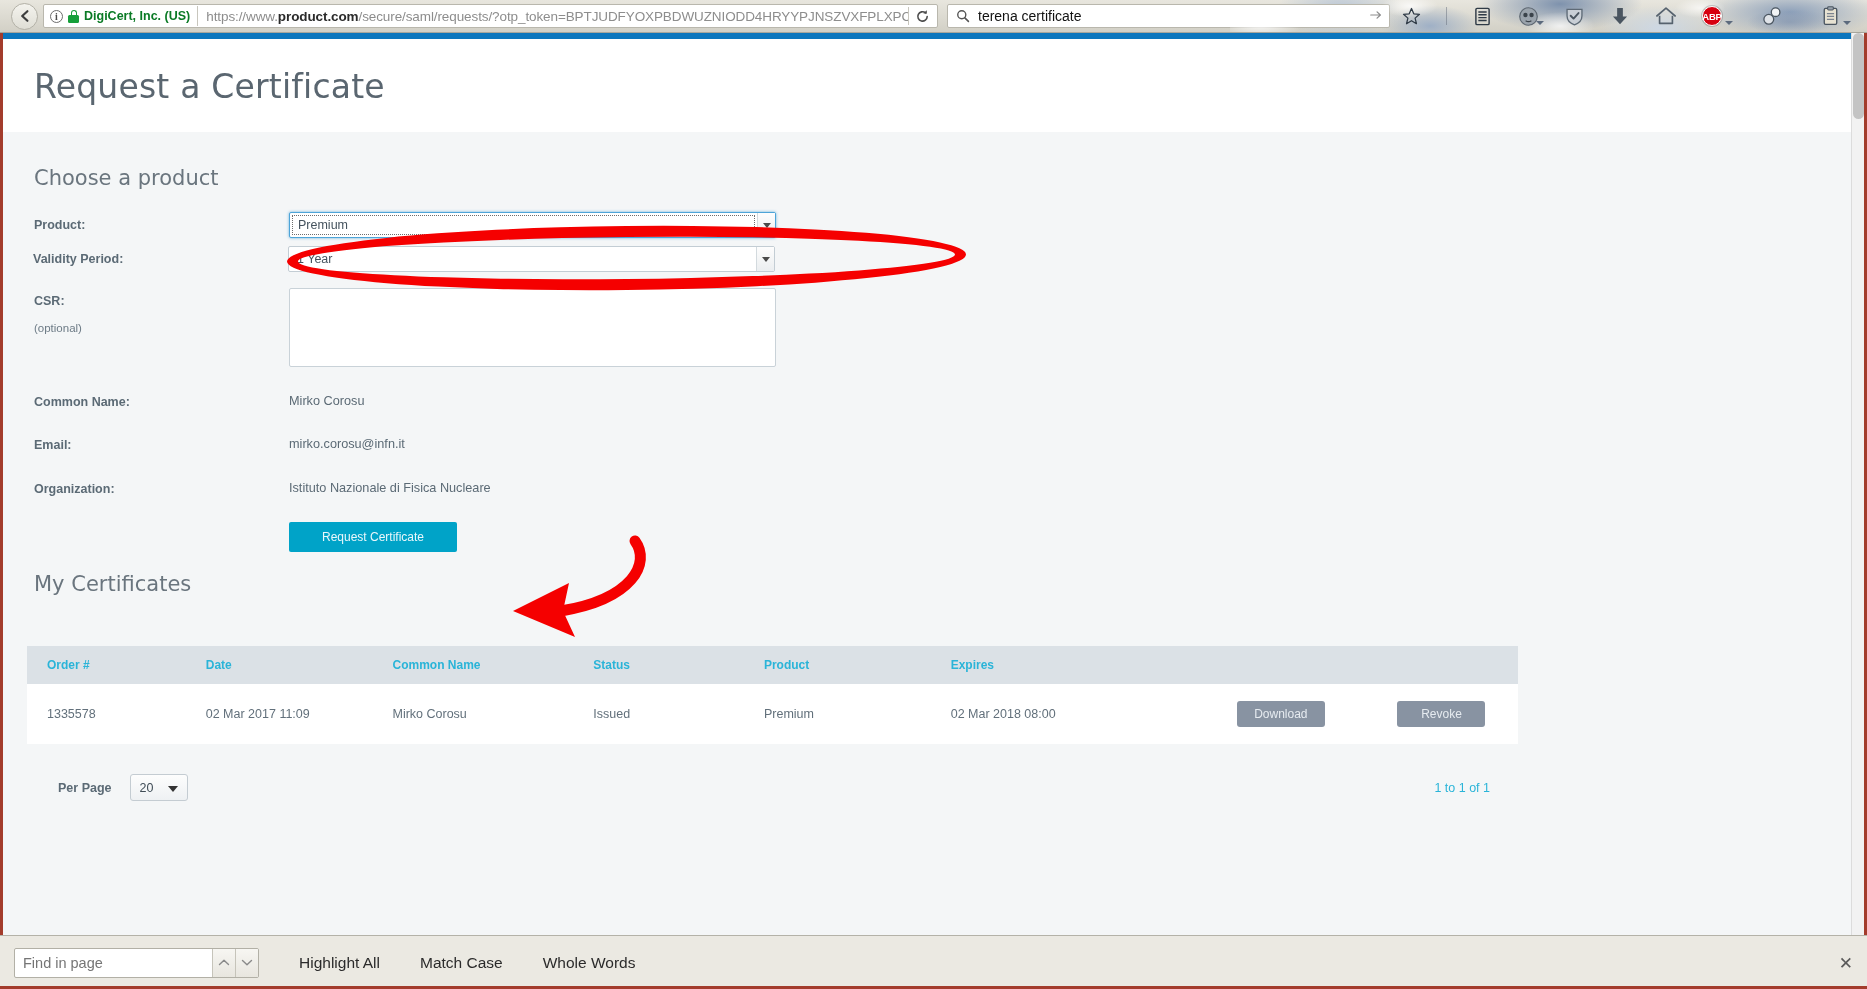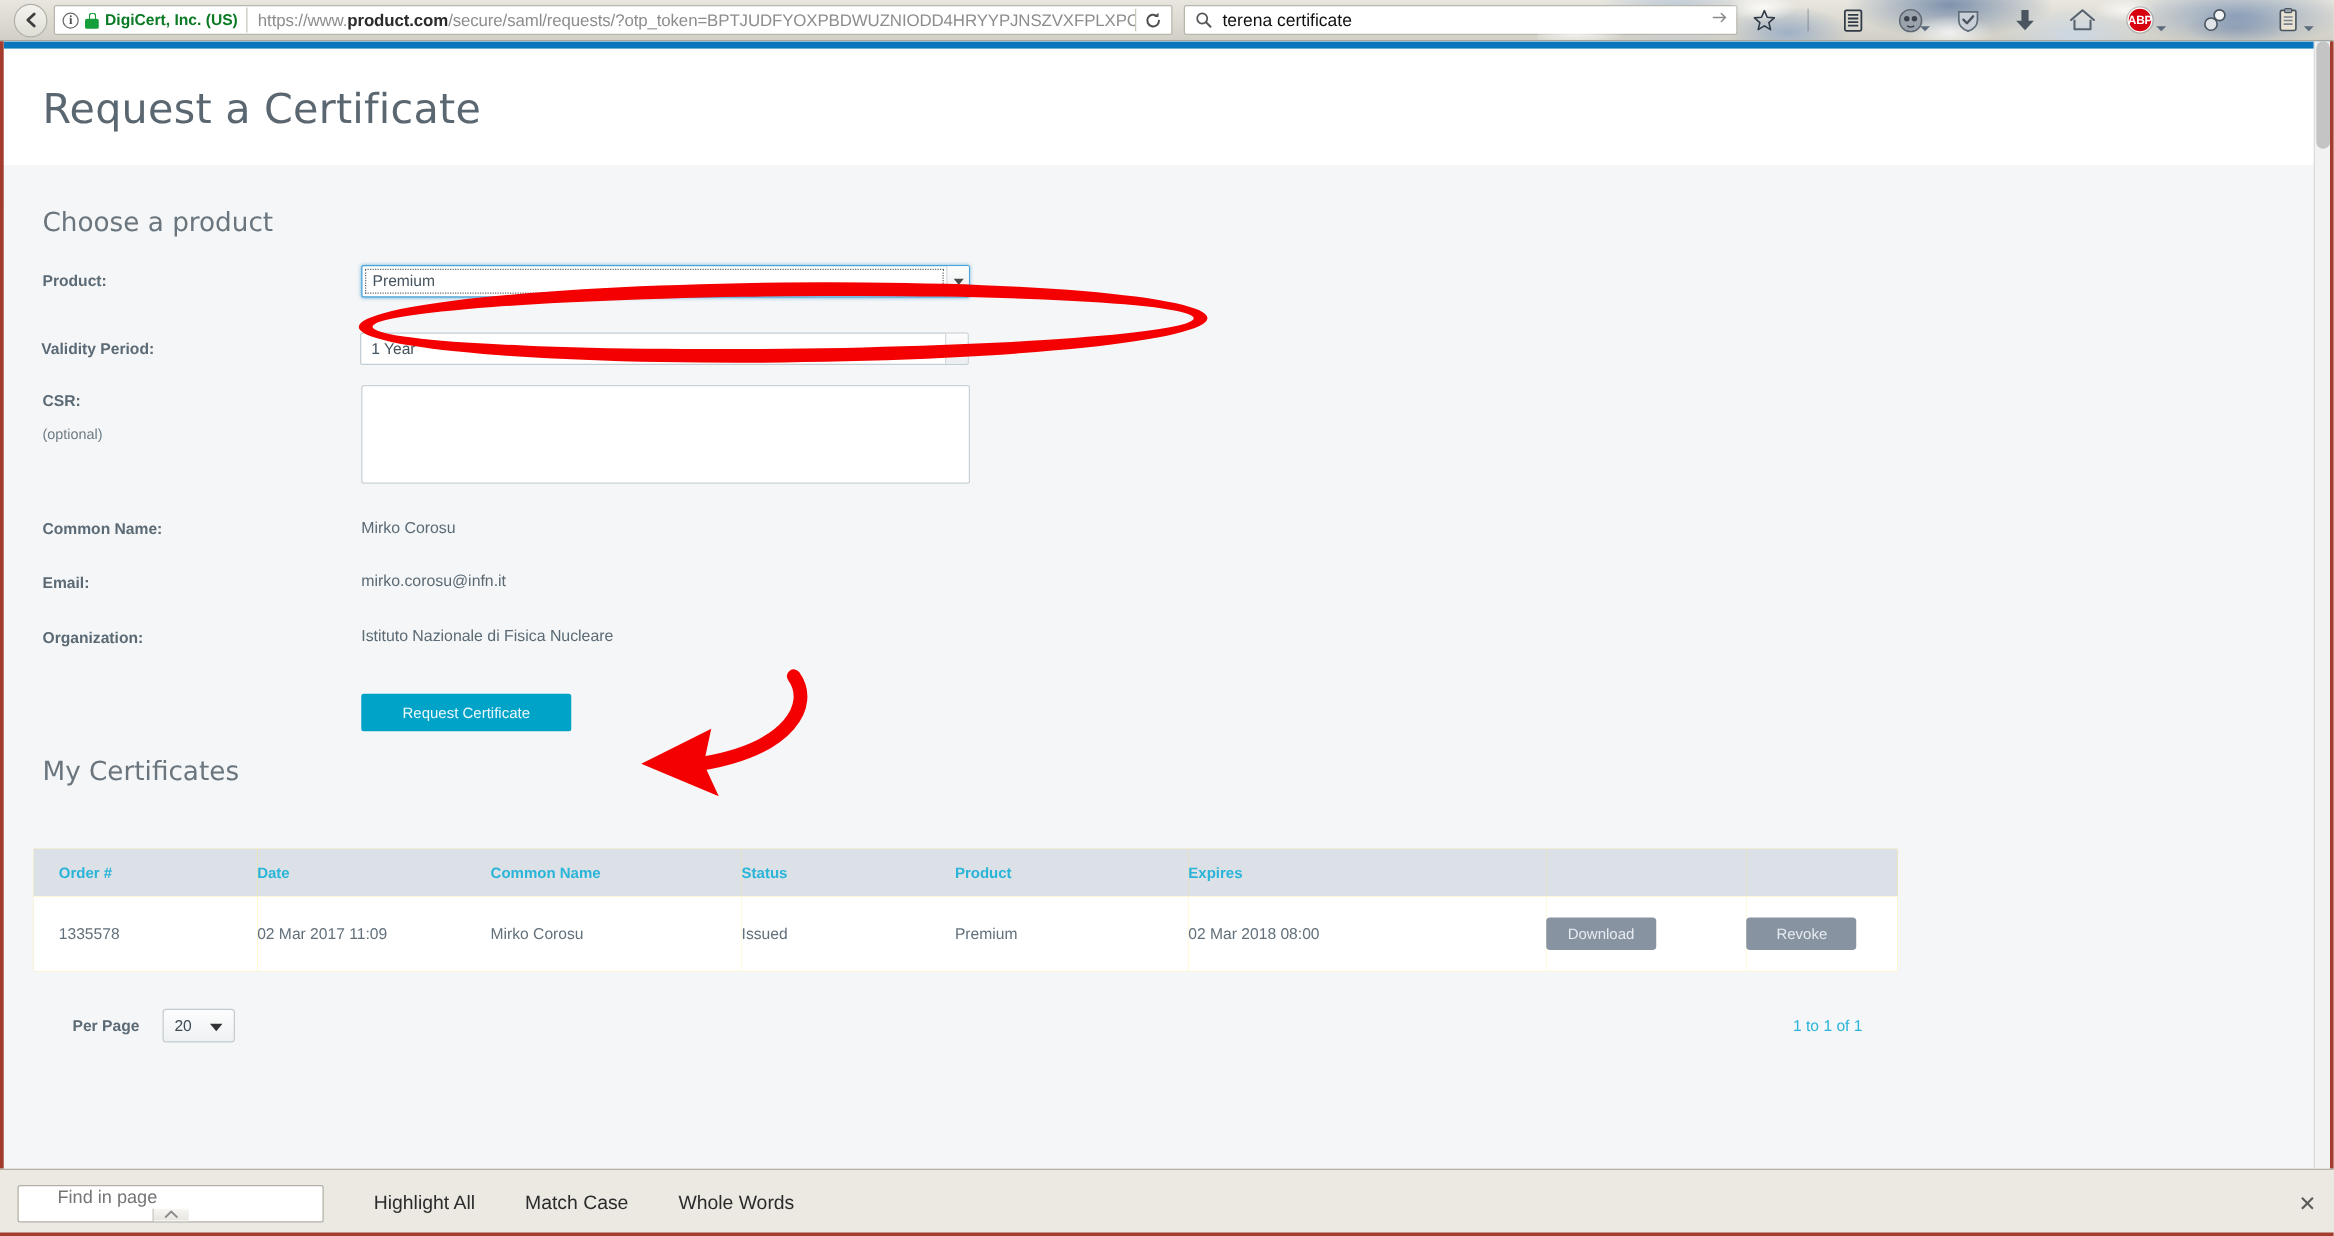--- a/index.html
+++ b/index.html
@@ -373,25 +373,24 @@
   
   .findbar {
     height: 54px; flex: 0 0 54px;
     background: #ebe9e2;
     border-top: 1px solid #b4b2a8;
     display: flex; align-items: center;
     padding-left: 14px;
     position: relative;
   }
   .find-input-wrap {
-    display:flex; align-items:center;
+    display:flex; align-items:flex-end;
     width: 245px; height: 30px;
     background:#fff; border:1px solid #b2b0a6; border-radius: 2px;
     overflow:hidden;
-    flex-direction:column;
   }
   .find-input {
     border:none; outline:none; height: 28px; flex: 1 1 auto;
     font-size: 14.5px; color: #9a9a9a; padding-left: 8px;
     font-family: "Liberation Sans", sans-serif;
     background: transparent;
   }
   .find-nav {
     width: 29px; height: 28px;
     background: linear-gradient(180deg,#f7f6f2,#e8e6df);
@@ -534,21 +533,21 @@
 
       <div class="page-white-head">
         <h1 class="page-title">Request a Certificate</h1>
       </div>
 
       <div class="page-body">
 
         <h2 class="section-title">Choose a product</h2>
 
         
-        <div class="form-row" style="margin-bottom:28px;">
+        <div class="form-row" style="margin-bottom:8px;">
           <div class="form-label">Product:</div>
           <div class="form-control">
             <div class="sel-wrap focused">
               <select class="sel">
                 <option>Premium</option>
               </select>
               <div class="focus-dots"></div>
               <div class="arrowbox"></div>
             </div>
           </div>
@@ -584,21 +583,21 @@
           <div class="form-control static-value">Mirko Corosu</div>
         </div>
 
         
         <div class="form-row" style="margin-bottom:24px;">
           <div class="form-label">Email:</div>
           <div class="form-control static-value">mirko.corosu@infn.it</div>
         </div>
 
         
-        <div class="form-row" style="margin-bottom:16px;">
+        <div class="form-row" style="margin-bottom:4px;">
           <div class="form-label">Organization:</div>
           <div class="form-control static-value">Istituto Nazionale di Fisica Nucleare</div>
         </div>
 
         <button class="btn-request">Request Certificate</button>
 
         <h2 class="section-title2">My Certificates</h2>
 
         
         <div class="table-wrap">

